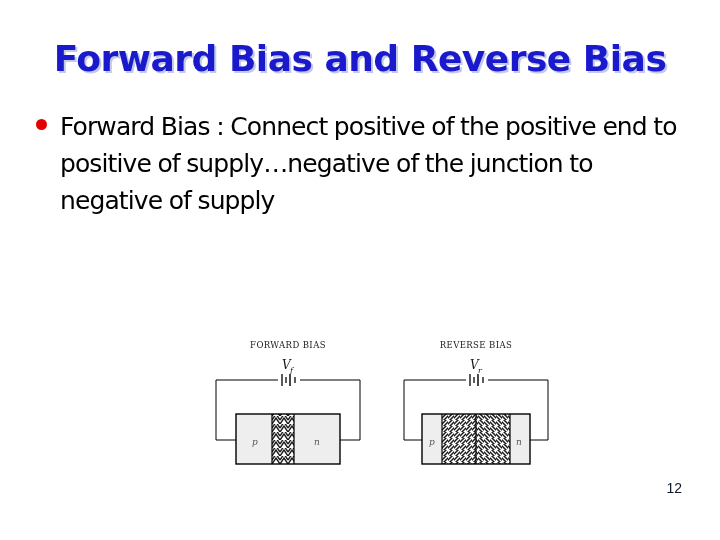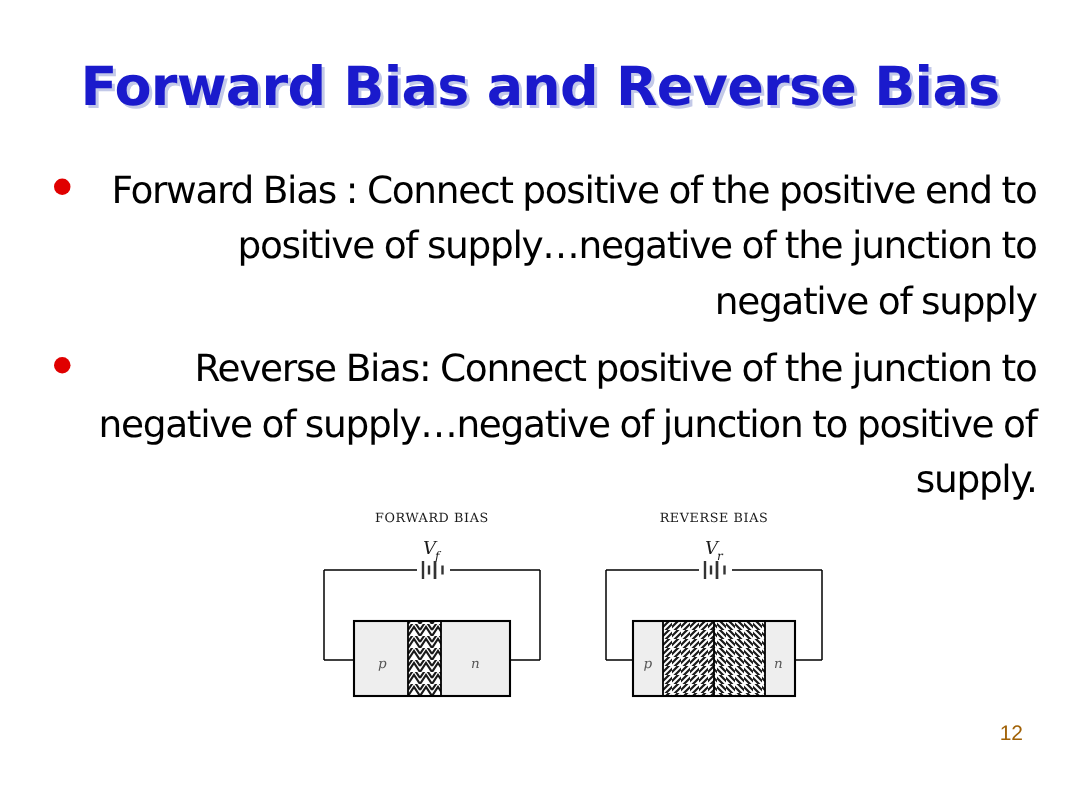--- a/index.html
+++ b/index.html
@@ -40,21 +40,20 @@
   .body-block {
     position: absolute;
     left: 36px;
     top: 108px;
     width: 655px;
   }
   .bullet-row {
     display: flex;
     align-items: flex-start;
     margin-bottom: 8px;
-    text-align: right;
   }
   .bullet-marker {
     flex: 0 0 auto;
     width: 11px;
     height: 11px;
     border-radius: 50%;
     background: #e00000;
     margin-top: 11px;
     margin-right: 13px;
   }
@@ -81,41 +80,37 @@
     display: block;
   }
 
   
   .page-number {
     position: absolute;
     right: 38px;
     top: 480px;
     font-family: "Liberation Sans", sans-serif;
     font-size: 14px;
-    color: #a16207;
+    color: #0f172a;
   }
 </style>
 </head>
 <body>
 
 <div class="slide">
 
   <div class="slide-title">Forward Bias and Reverse Bias</div>
 
   <div class="body-block">
 
     <div class="bullet-row">
       <span class="bullet-marker"></span>
       <span class="bullet-text">Forward Bias : Connect positive of the positive end to positive of supply…negative of the junction to negative of supply</span>
     </div>
 
-    <div class="bullet-row">
-      <span class="bullet-marker"></span>
-      <span class="bullet-text">Reverse Bias: Connect positive of the junction to negative of supply…negative of junction to positive of supply.</span>
-    </div>
 
   </div>
 
   <div class="figure">
     <svg width="368" height="148" viewBox="0 0 368 148">
       <defs>
 
         <pattern id="chev" width="8" height="8" patternUnits="userSpaceOnUse">
           <rect width="8" height="8" fill="#ffffff"></rect>
           <path d="M0,8 L4,2 L8,8 M0,4 L4,-2 L8,4" stroke="#1a1a1a" stroke-width="1.4" fill="none"></path>

